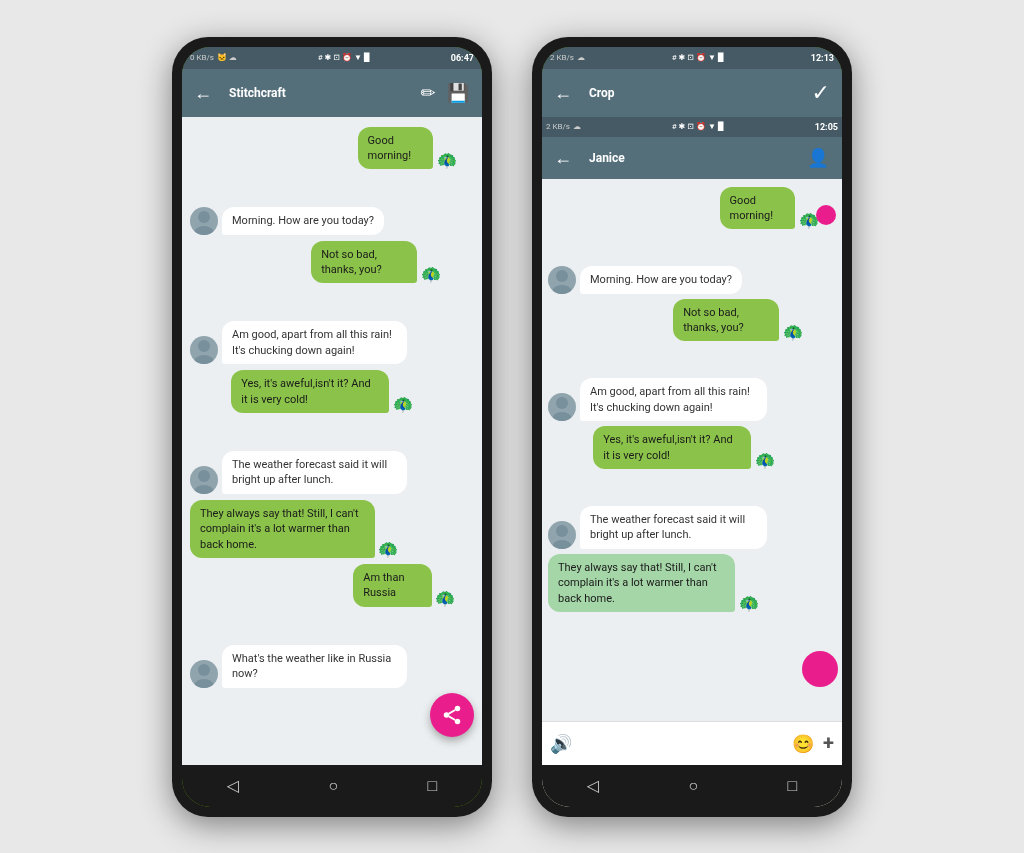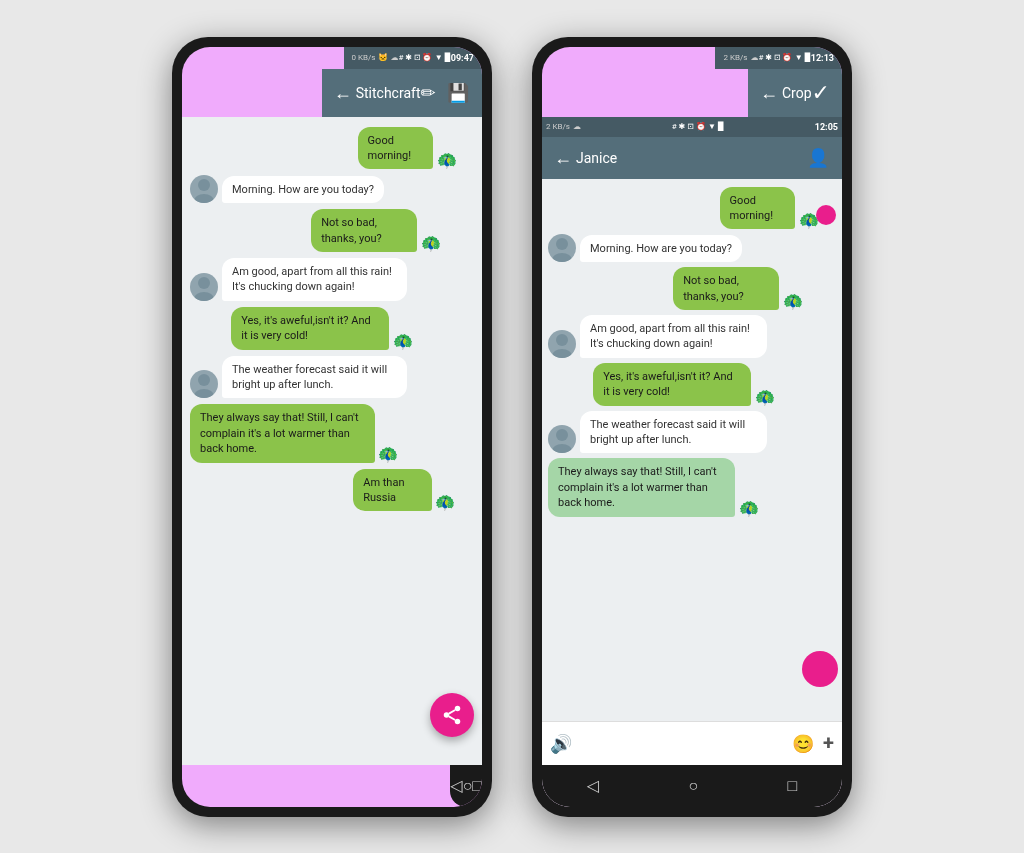--- a/index.html
+++ b/index.html
@@ -28,27 +28,26 @@
       height: 780px;
       background: #1a1a1a;
       border-radius: 36px;
       padding: 10px;
       box-shadow: 0 8px 32px rgba(0,0,0,0.45);
       display: flex;
       flex-direction: column;
       position: relative;
     }
     .phone-inner {
-      background: #f0abfc;
+      background: #4d7c0f;
       border-radius: 28px;
       overflow: hidden;
       flex: 1;
       display: flex;
       flex-direction: column;
-      align-items: flex-end;
     }
     
     .status-bar {
       background: #455a64;
       height: 22px;
       display: flex;
       align-items: center;
       justify-content: space-between;
       padding: 0 8px;
       flex-shrink: 0;
@@ -79,24 +78,24 @@
     .app-bar {
       background: #546e7a;
       height: 48px;
       display: flex;
       align-items: center;
       padding: 0 12px;
       flex-shrink: 0;
     }
     .app-bar-title {
       color: #fff;
-      font-size: 14px;
-      font-weight: 400;
+      font-size: 12px;
+      font-weight: 700;
       flex: 1;
-      margin-left: 4px;
+      margin-left: 17px;
     }
     .app-bar-icons {
       display: flex;
       gap: 12px;
       align-items: center;
     }
     .icon-btn {
       color: #fff;
       font-size: 18px;
       cursor: pointer;
@@ -147,20 +146,21 @@
     }
     .bubble.sent {
       background: #8bc34a;
       color: #1a1a1a;
       border-bottom-right-radius: 3px;
     }
     .bubble.received {
       background: #fff;
       color: #333;
       border-bottom-left-radius: 3px;
+      margin-top: 32px;
     }
     .bubble-with-emoji {
       display: flex;
       align-items: flex-end;
       gap: 4px;
     }
     .emoji-flag {
       font-size: 16px;
       line-height: 1;
     }
@@ -257,21 +257,21 @@
         </div>
         <div class="status-icons">
           <span>#</span>
           <span>✱</span>
           <span>⊡</span>
           <span>⏰</span>
           <span>▼</span>
           <span>▉</span>
         </div>
         <div class="status-right">
-          <span>09:47</span>
+          <span>06:47</span>
         </div>
       </div>
 
       <div class="app-bar">
         <span class="icon-btn">←</span>
         <span class="app-bar-title">Stitchcraft</span>
         <div class="app-bar-icons">
           <span class="icon-btn">✏</span>
           <span class="icon-btn">💾</span>
         </div>
@@ -338,20 +338,29 @@
         </div>
 
 
         <div class="msg-row sent">
           <div class="bubble-with-emoji">
             <div class="bubble sent">Am than Russia</div>
             <span class="emoji-flag">🦚</span>
           </div>
         </div>
 
+        <div class="msg-row received">
+          <div class="avatar">
+            <svg viewBox="0 0 28 28">
+                <circle cx="14" cy="10" r="6" fill="#78909c"></circle>
+                <ellipse cx="14" cy="26" rx="10" ry="7" fill="#78909c"></ellipse>
+              </svg>
+          </div>
+          <div class="bubble received">What's the weather like in Russia now?</div>
+        </div>
 
       </div>
 
       <div class="nav-bar">
         <span class="nav-icon">◁</span>
         <span class="nav-icon">○</span>
         <span class="nav-icon">□</span>
       </div>
     </div>
 

